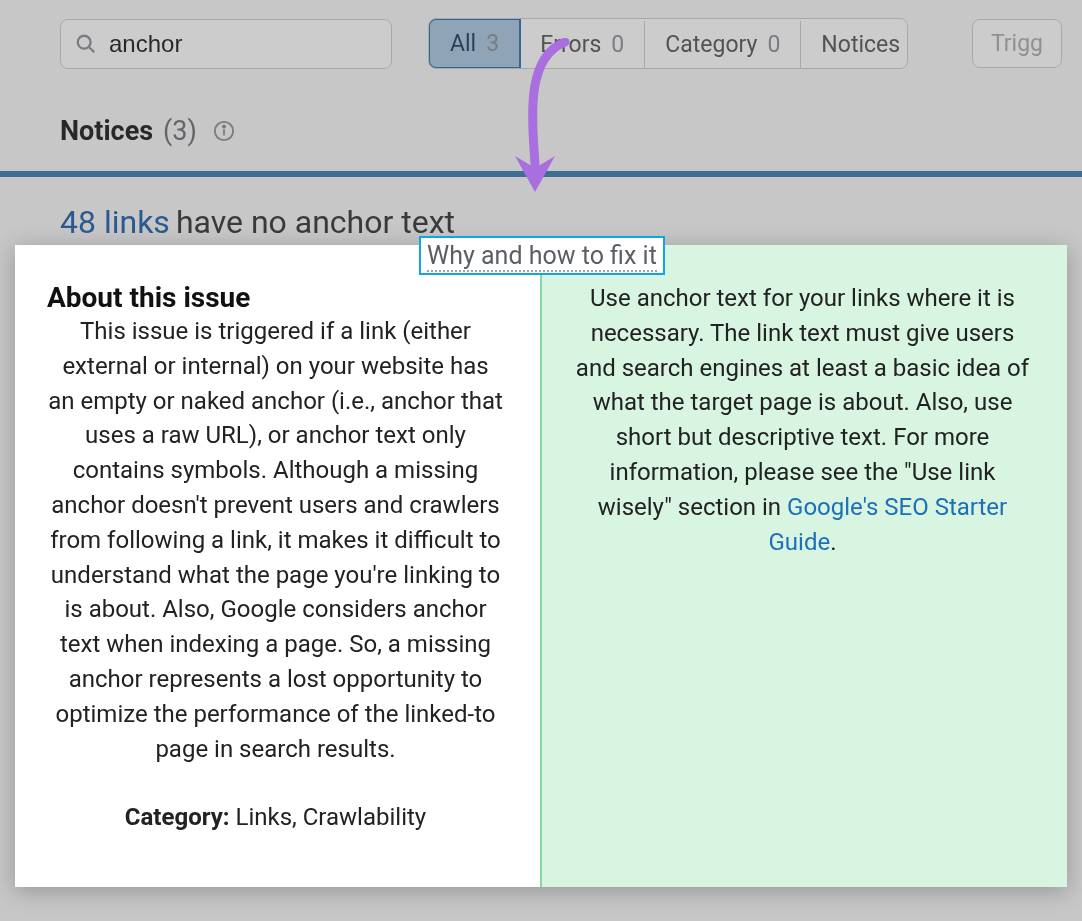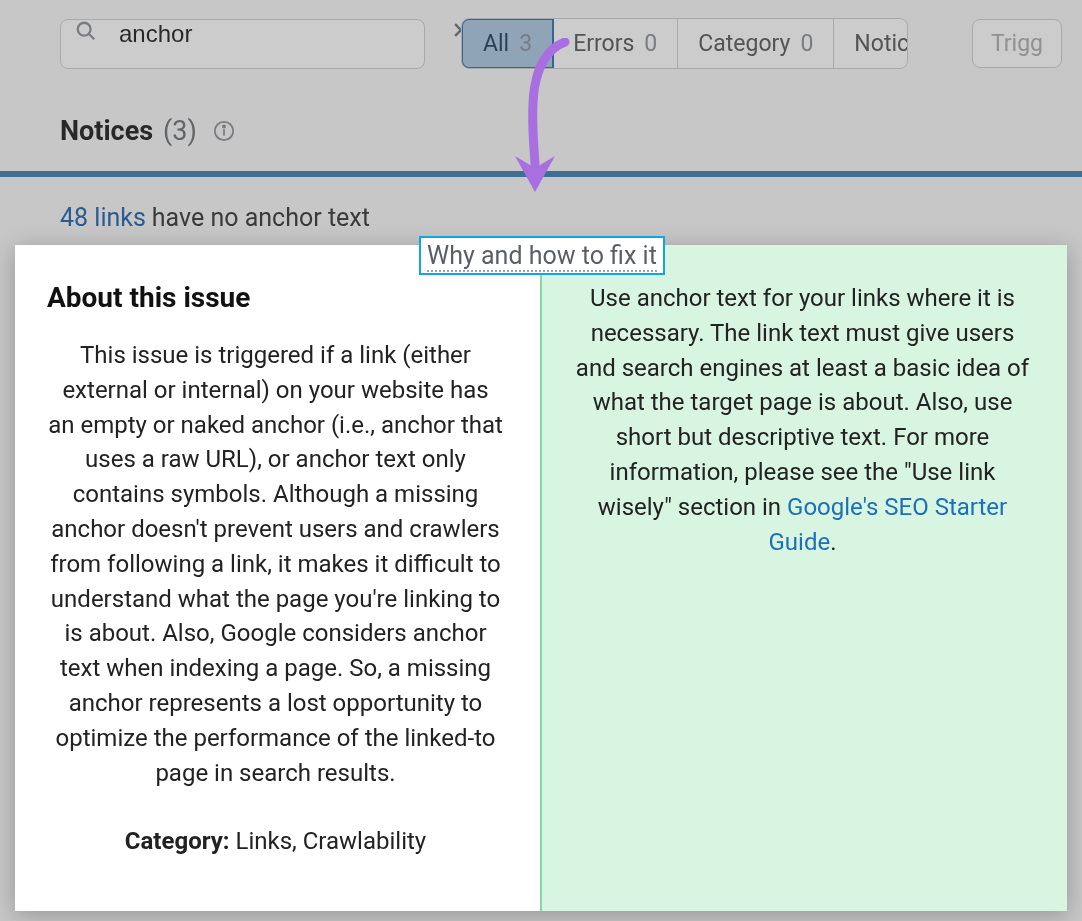--- a/index.html
+++ b/index.html
@@ -21,44 +21,45 @@
     .top-area {
       padding: 18px 20px 0 60px;
     }
     .search-row {
       display: flex;
       align-items: center;
       gap: 36px;
     }
     .search-box {
       display: flex;
-      align-items: flex-start;
-      width: 365px;
+      align-items: center;
+      width: 332px;
       height: 50px;
       background: #fdfdfd;
       border: 1px solid #c9cdd1;
       border-radius: 8px;
       padding: 0 14px;
-      gap: 22px;
+      gap: 12px;
     }
     .search-input {
       flex: 1;
       border: none;
       outline: none;
       font-size: 24px;
       color: #1a1a1a;
       background: transparent;
     }
     .search-icon svg, .clear-icon svg { display: block; }
     .filter-tabs {
       display: flex;
       border: 1px solid #c9cdd1;
       border-radius: 8px;
       overflow: hidden;
       background: #fdfdfd;
+      align-items: flex-end;
     }
     .filter-tab {
       display: flex;
       align-items: center;
       gap: 10px;
       padding: 10px 20px;
       font-size: 23px;
       color: #555;
       border-right: 1px solid #c9cdd1;
       cursor: pointer;
@@ -94,21 +95,21 @@
     .blue-divider {
       margin-top: 24px;
       height: 6px;
       background: #397ab1;
       width: 100%;
     }
     .issue-row {
       padding: 26px 0 26px 60px;
       display: flex;
       align-items: center;
-      font-size: 25px;
+      font-size: 32px;
       color: #333;
     }
     .issue-link { color: #1d5fa8; }
     .issue-text { margin-left: 6px; }
     .why-fix-btn-wrapper {
       position: absolute;
       left: 419px;
       top: 196px;
       z-index: 20;
       background: #fff;
@@ -143,21 +144,20 @@
       padding: 36px 36px 52px 32px;
     }
     .popup-col.right {
       background: #d8f5e1;
       border-left: 2px solid #88d6a8;
     }
     .popup-col h2 {
       font-size: 28px;
       font-weight: 700;
       color: #111;
-      margin-bottom: 24px;
     }
     .popup-col p {
       font-size: 24px;
       line-height: 1.45;
       color: #222;
       text-align: center;
     }
     .category-line {
       margin-top: 34px;
       font-size: 24px;

